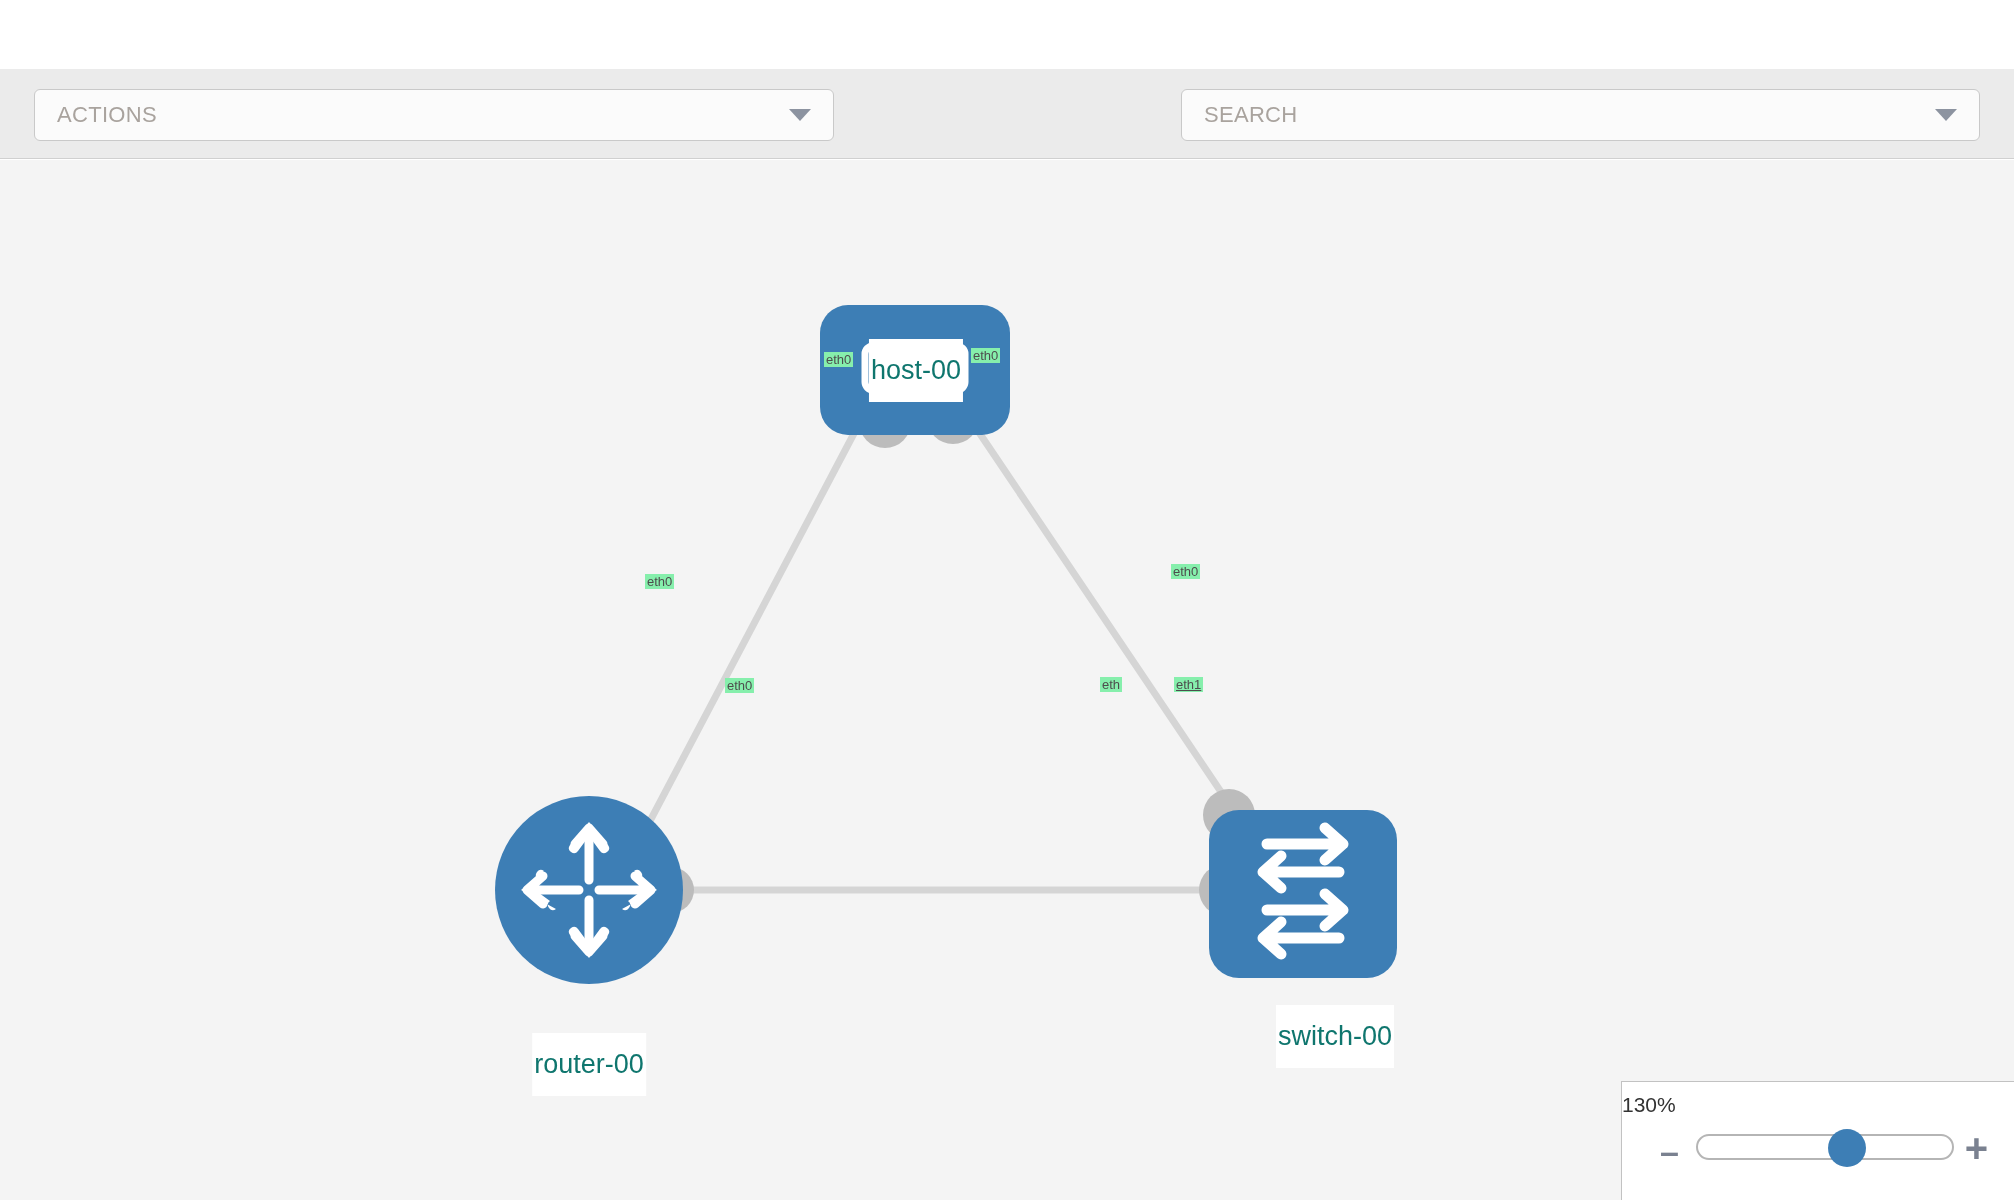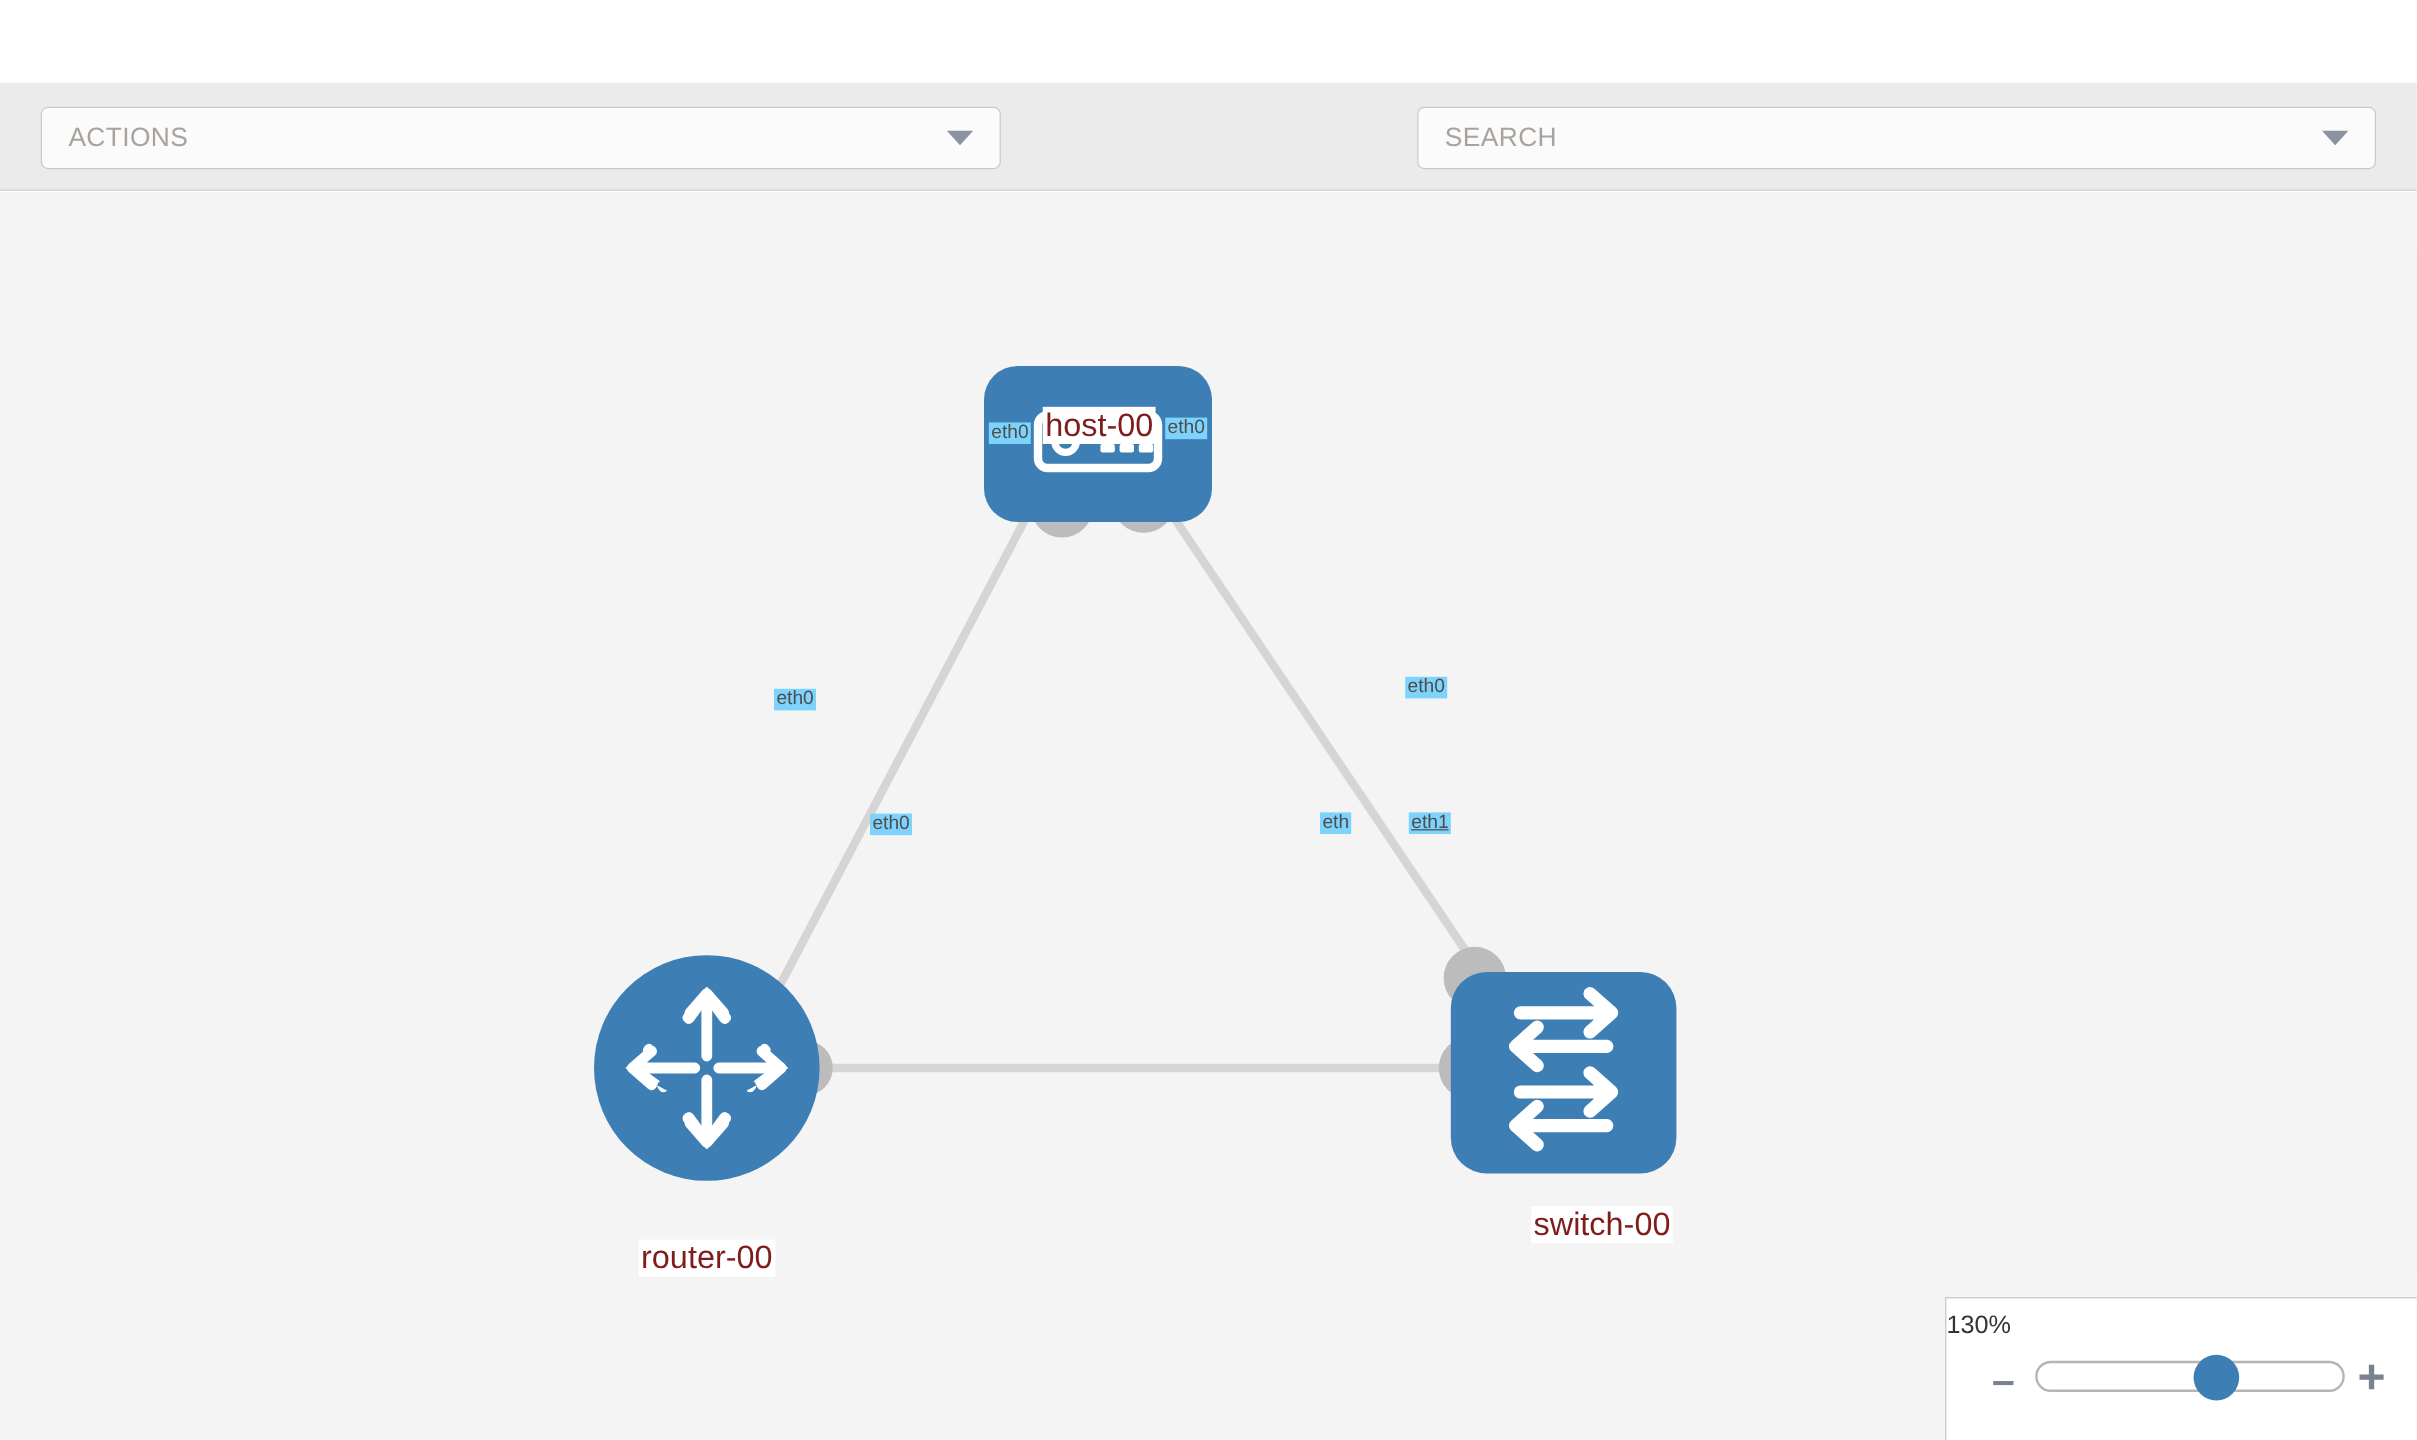--- a/index.html
+++ b/index.html
@@ -109,31 +109,31 @@
   .topo-svg {
     position: absolute;
     left: 0; top: 0;
     width: 2014px; height: 1040px;
   }
 
   
   .node-label {
     position: absolute;
     font-size: 27px;
-    color: #7f1d1d;
+    color: #0f766e;
     background: #ffffff;
     white-space: nowrap;
     transform: translateX(-50%);
-    padding: 0 2px;
+    padding: 16px 2px;
   }
   .iface-label {
     position: absolute;
-    font-size: 16px;
+    font-size: 13px;
     color: #4d4d4d;
-    background: #7dd3fc;
+    background: #86efac;
     white-space: nowrap;
     padding: 0 2px;
   }
 
   
   .zoom-panel {
     position: absolute;
     left: 1621px; top: 1081px;
     width: 393px; height: 119px;
     background: #ffffff;

